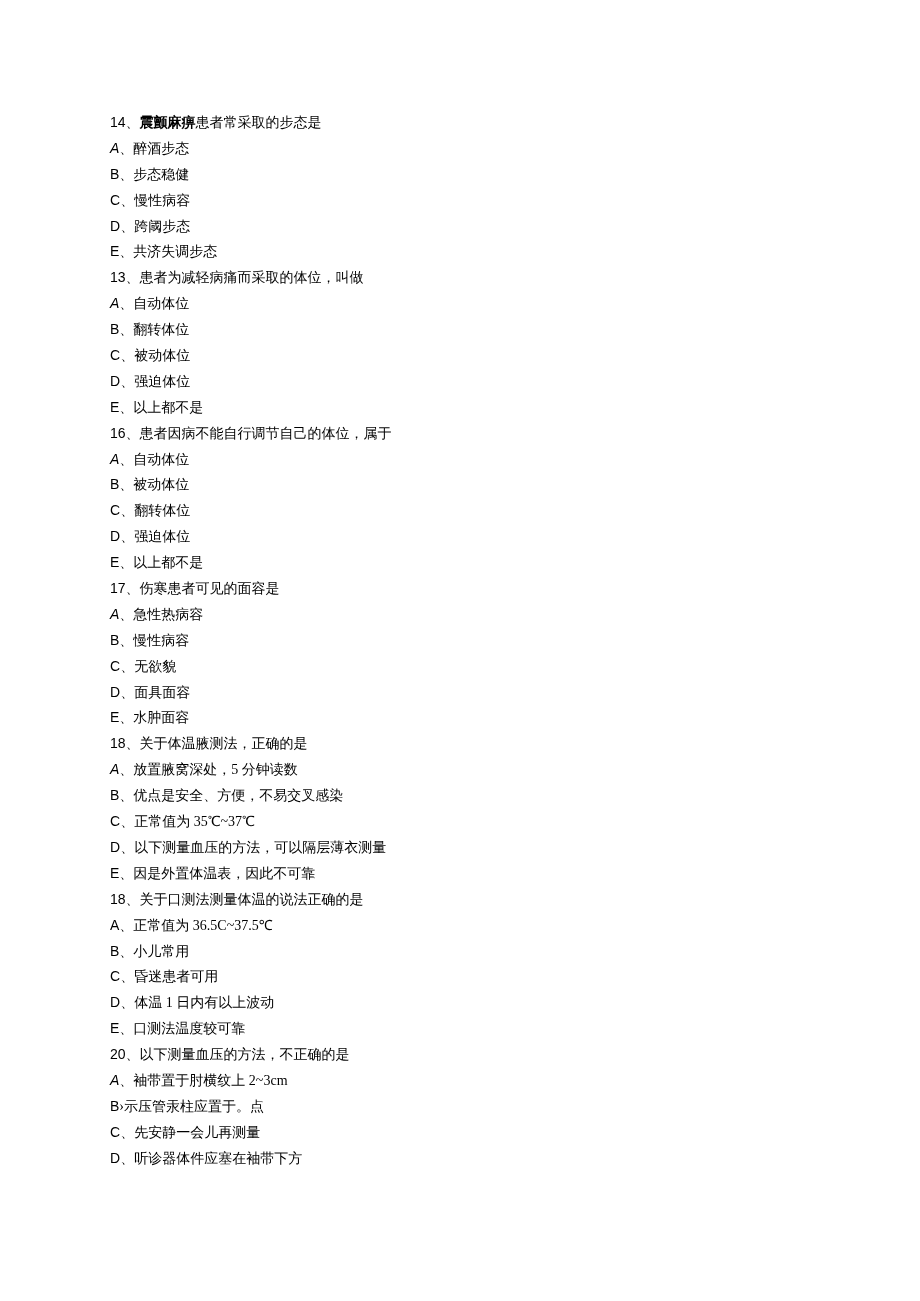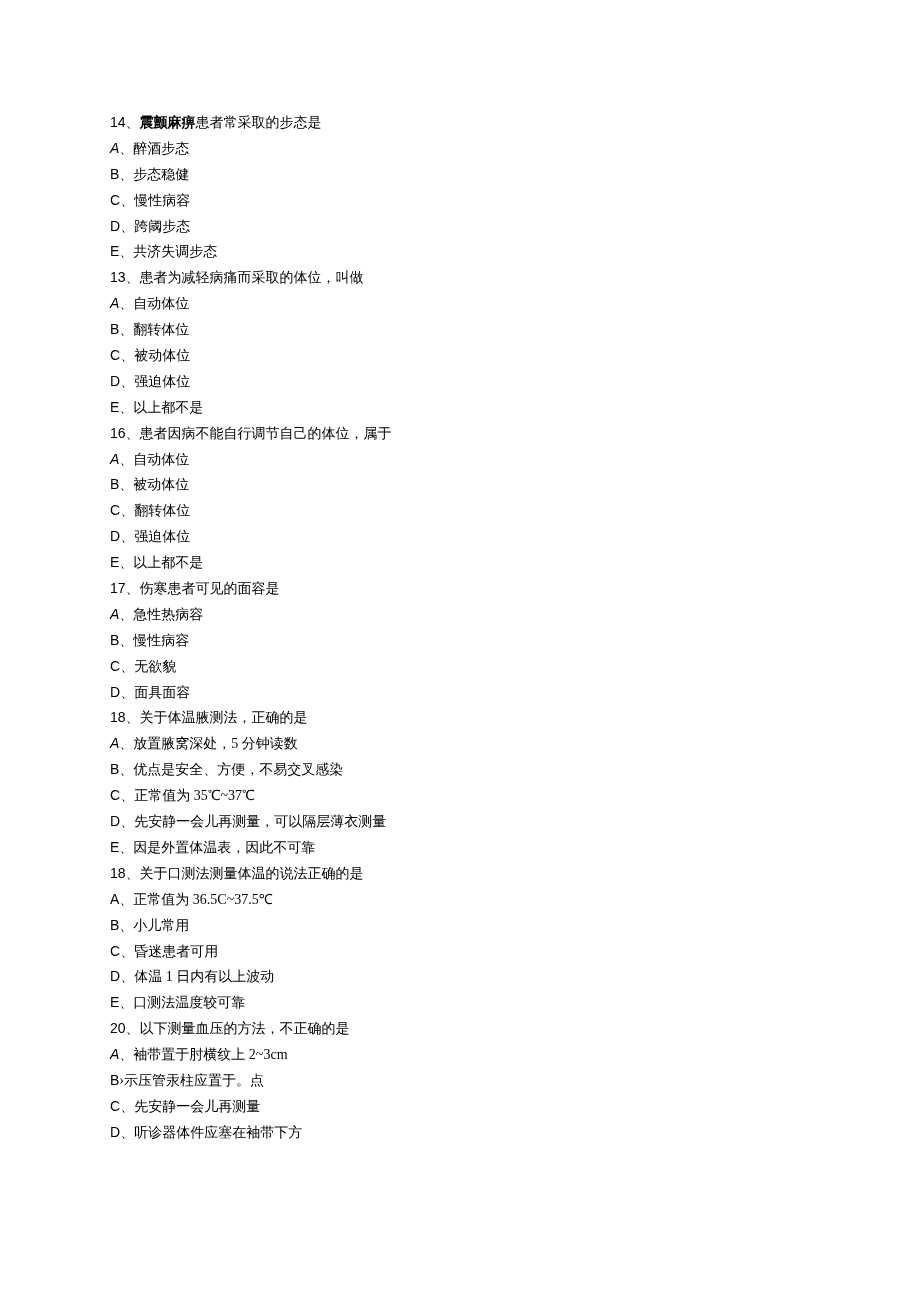--- a/index.html
+++ b/index.html
@@ -53,25 +53,26 @@
     <div class="line"><span class="opt-label italic">A</span>、<span>自动体位</span></div>
     <div class="line"><span class="opt-label">B</span>、<span>被动体位</span></div>
     <div class="line"><span class="opt-label">C</span>、<span>翻转体位</span></div>
     <div class="line"><span class="opt-label">D</span>、<span>强迫体位</span></div>
     <div class="line"><span class="opt-label">E</span>、<span>以上都不是</span></div>
     <div class="line"><span class="num-label">17</span>、<span>伤寒患者可见的面容是</span></div>
     <div class="line"><span class="opt-label italic">A</span>、<span>急性热病容</span></div>
     <div class="line"><span class="opt-label">B</span>、<span>慢性病容</span></div>
     <div class="line"><span class="opt-label">C</span>、<span>无欲貌</span></div>
     <div class="line"><span class="opt-label">D</span>、<span>面具面容</span></div>
+    <div class="line"><span class="opt-label">E</span>、<span>水肿面容</span></div>
     <div class="line"><span class="num-label">18</span>、<span>关于体温腋测法，正确的是</span></div>
     <div class="line"><span class="opt-label italic">A</span>、<span>放置腋窝深处，5 分钟读数</span></div>
     <div class="line"><span class="opt-label">B</span>、<span>优点是安全、方便，不易交叉感染</span></div>
     <div class="line"><span class="opt-label">C</span>、<span>正常值为 35℃~37℃</span></div>
-    <div class="line"><span class="opt-label">D</span>、<span>先安静一会儿再测量，可以隔层薄衣测量</span></div>
+    <div class="line"><span class="opt-label">D</span>、<span>以下测量血压的方法，可以隔层薄衣测量</span></div>
     <div class="line"><span class="opt-label">E</span>、<span>因是外置体温表，因此不可靠</span></div>
     <div class="line"><span class="num-label">18</span>、<span>关于口测法测量体温的说法正确的是</span></div>
     <div class="line"><span class="opt-label">A</span>、<span>正常值为 36.5C~37.5℃</span></div>
     <div class="line"><span class="opt-label">B</span>、<span>小儿常用</span></div>
     <div class="line"><span class="opt-label">C</span>、<span>昏迷患者可用</span></div>
     <div class="line"><span class="opt-label">D</span>、<span>体温 1 日内有以上波动</span></div>
     <div class="line"><span class="opt-label">E</span>、<span>口测法温度较可靠</span></div>
     <div class="line"><span class="num-label">20</span>、<span>以下测量血压的方法，不正确的是</span></div>
     <div class="line"><span class="opt-label italic">A</span>、<span>袖带置于肘横纹上 2~3cm</span></div>
     <div class="line"><span class="opt-label">B</span>›<span>示压管汞柱应置于。点</span></div>

